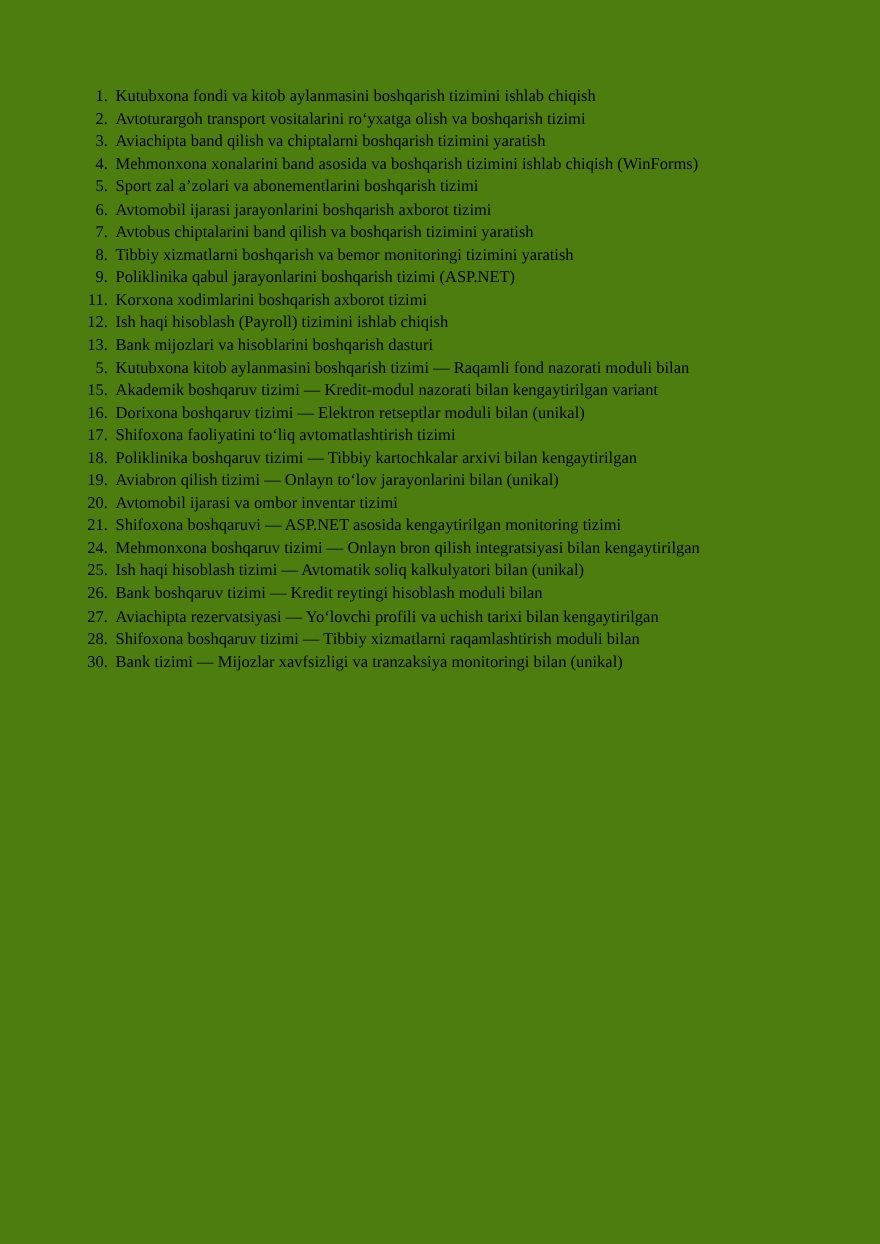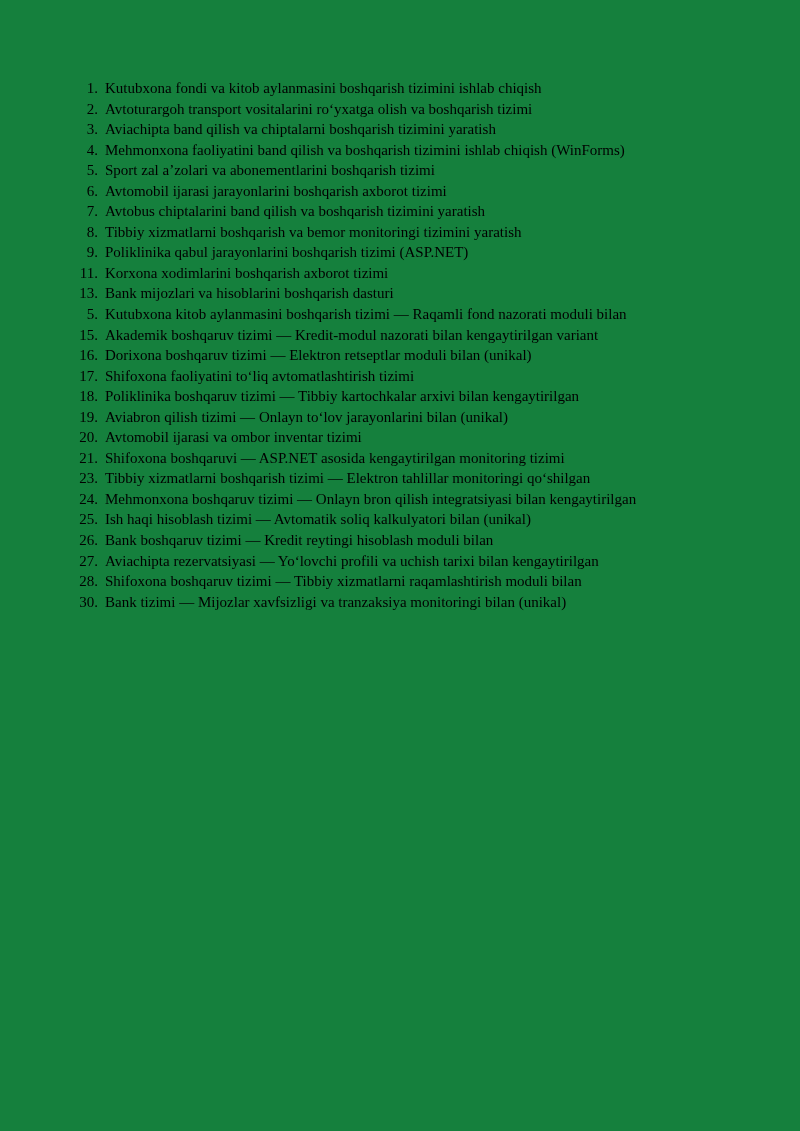--- a/index.html
+++ b/index.html
@@ -13,21 +13,21 @@
     font-family: "Liberation Serif", "DejaVu Serif", serif;
     font-size: 15px;
     color: #000000;
     overflow: hidden;
   }
   .page {
     box-sizing: border-box;
     width: 800px;
     height: 1131px;
     padding: 78px 60px 0 75px;
-    background: #15803d;
+    background: #4d7c0f;
   }
   ol.project-list {
     list-style: none;
     margin: 0;
     padding: 0;
   }
   ol.project-list li {
     line-height: 20.55px;
     white-space: nowrap;
   }
@@ -45,37 +45,37 @@
   }
 </style>
 </head>
 <body>
 
 <div class="page">
   <ol class="project-list" id="project-list">
       <li><span class="num">1.</span><span class="plain">Kutubxona fondi va kitob aylanmasini boshqarish tizimini ishlab chiqish</span></li>
       <li><span class="num">2.</span><span class="plain">Avtoturargoh transport vositalarini roʻyxatga olish va boshqarish tizimi</span></li>
       <li><span class="num">3.</span><span class="plain">Aviachipta band qilish va chiptalarni boshqarish tizimini yaratish</span></li>
-      <li><span class="num">4.</span><span class="plain">Mehmonxona faoliyatini band qilish va boshqarish tizimini ishlab chiqish (WinForms)</span></li>
+      <li><span class="num">4.</span><span class="plain">Mehmonxona xonalarini band asosida va boshqarish tizimini ishlab chiqish (WinForms)</span></li>
       <li><span class="num">5.</span><span class="plain">Sport zal aʼzolari va abonementlarini boshqarish tizimi</span></li>
       <li><span class="num">6.</span><span class="plain">Avtomobil ijarasi jarayonlarini boshqarish axborot tizimi</span></li>
       <li><span class="num">7.</span><span class="plain">Avtobus chiptalarini band qilish va boshqarish tizimini yaratish</span></li>
       <li><span class="num">8.</span><span class="plain">Tibbiy xizmatlarni boshqarish va bemor monitoringi tizimini yaratish</span></li>
       <li><span class="num">9.</span><span class="plain">Poliklinika qabul jarayonlarini boshqarish tizimi (ASP.NET)</span></li>
       <li><span class="num">11.</span><span class="plain">Korxona xodimlarini boshqarish axborot tizimi</span></li>
+      <li><span class="num">12.</span><span class="plain">Ish haqi hisoblash (Payroll) tizimini ishlab chiqish</span></li>
       <li><span class="num">13.</span><span class="plain">Bank mijozlari va hisoblarini boshqarish dasturi</span></li>
       <li><span class="num">5.</span><span class="plain">Kutubxona kitob aylanmasini boshqarish tizimi — </span><b class="item-bold">Raqamli fond nazorati moduli bilan</b></li>
       <li><span class="num">15.</span><span class="plain">Akademik boshqaruv tizimi — </span><b class="item-bold">Kredit-modul nazorati bilan kengaytirilgan variant</b></li>
       <li><span class="num">16.</span><span class="plain">Dorixona boshqaruv tizimi — </span><b class="item-bold">Elektron retseptlar moduli bilan (unikal)</b></li>
       <li><span class="num">17.</span><span class="plain">Shifoxona faoliyatini toʻliq avtomatlashtirish tizimi</span></li>
       <li><span class="num">18.</span><span class="plain">Poliklinika boshqaruv tizimi — </span><b class="item-bold">Tibbiy kartochkalar arxivi bilan kengaytirilgan</b></li>
       <li><span class="num">19.</span><span class="plain">Aviabron qilish tizimi — </span><b class="item-bold">Onlayn toʻlov jarayonlarini bilan (unikal)</b></li>
       <li><span class="num">20.</span><span class="plain">Avtomobil ijarasi va ombor inventar tizimi</span></li>
       <li><span class="num">21.</span><span class="plain">Shifoxona boshqaruvi — </span><b class="item-bold">ASP.NET asosida kengaytirilgan monitoring tizimi</b></li>
-      <li><span class="num">23.</span><span class="plain">Tibbiy xizmatlarni boshqarish tizimi — </span><b class="item-bold">Elektron tahlillar monitoringi qoʻshilgan</b></li>
       <li><span class="num">24.</span><span class="plain">Mehmonxona boshqaruv tizimi — </span><b class="item-bold">Onlayn bron qilish integratsiyasi bilan kengaytirilgan</b></li>
       <li><span class="num">25.</span><span class="plain">Ish haqi hisoblash tizimi — </span><b class="item-bold">Avtomatik soliq kalkulyatori bilan (unikal)</b></li>
       <li><span class="num">26.</span><span class="plain">Bank boshqaruv tizimi — </span><b class="item-bold">Kredit reytingi hisoblash moduli bilan</b></li>
       <li><span class="num">27.</span><span class="plain">Aviachipta rezervatsiyasi — </span><b class="item-bold">Yoʻlovchi profili va uchish tarixi bilan kengaytirilgan</b></li>
       <li><span class="num">28.</span><span class="plain">Shifoxona boshqaruv tizimi — </span><b class="item-bold">Tibbiy xizmatlarni raqamlashtirish moduli bilan</b></li>
       <li><span class="num">30.</span><span class="plain">Bank tizimi — </span><b class="item-bold">Mijozlar xavfsizligi va tranzaksiya monitoringi bilan (unikal)</b></li>
     </ol>
 </div>
 
 </body></html>

